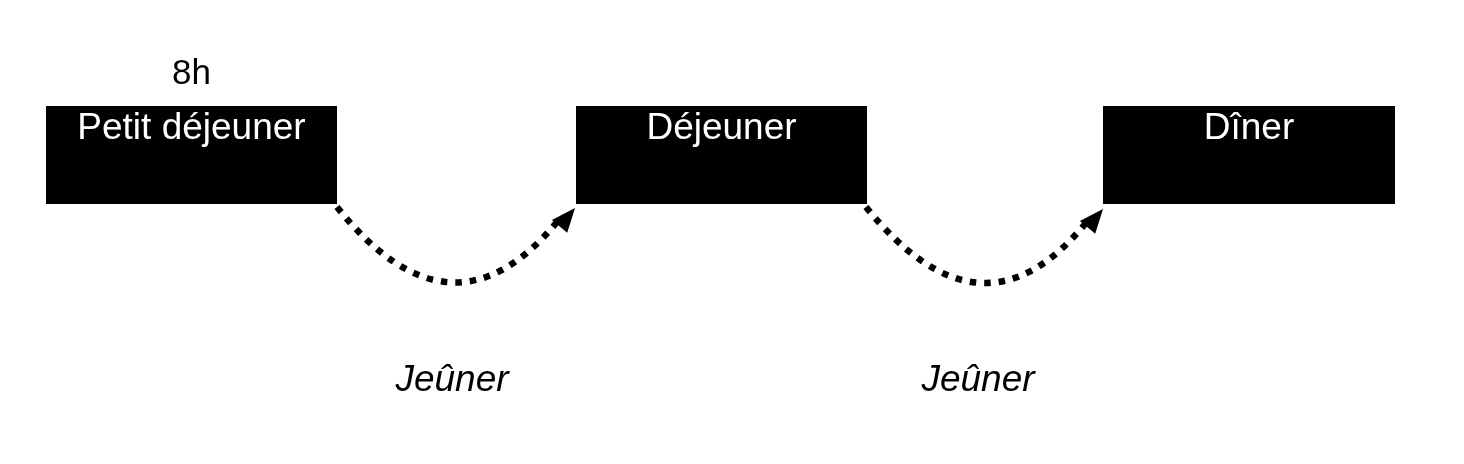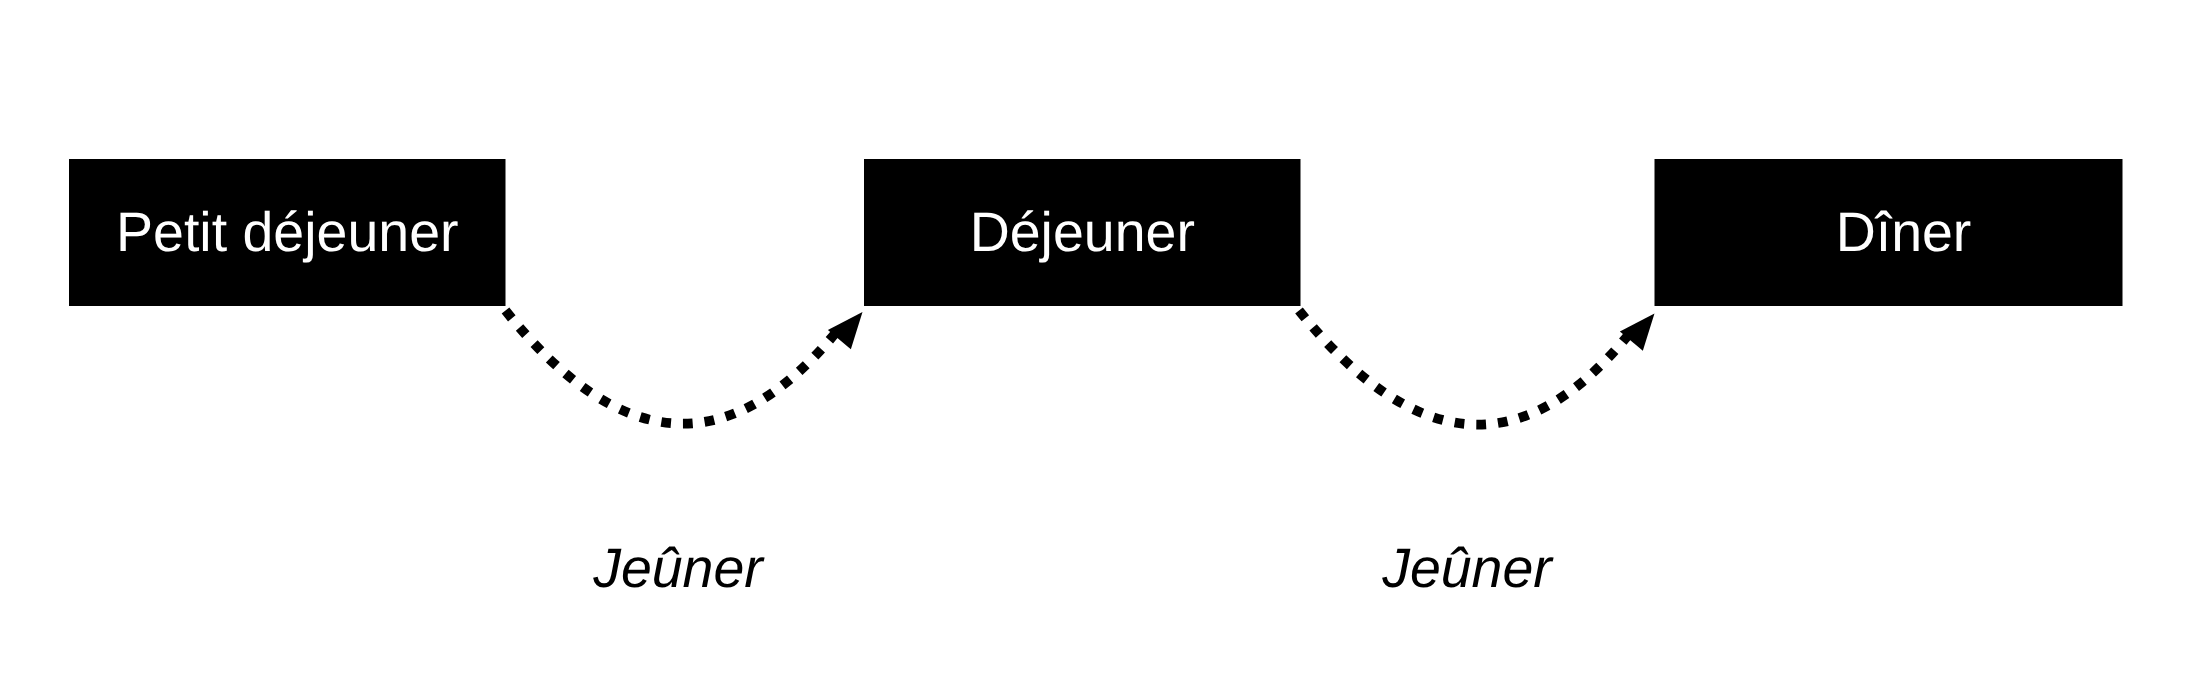--- a/index.html
+++ b/index.html
@@ -22,21 +22,21 @@
     color: var(--text, #000000);
     text-align: center;
   }
   .meal-box {
     position: absolute;
     top: 106px;
     height: 98px;
     background: var(--box-bg, #000000);
     color: var(--box-text, #ffffff);
     display: flex;
-    align-items: center;
+    align-items: flex-start;
     justify-content: center;
     font-size: 37px;
   }
   .fasting-label {
     position: absolute;
     top: 360px;
     width: 240px;
     font-size: 37px;
     line-height: 38px;
     color: var(--text, #000000);
@@ -47,32 +47,33 @@
     position: absolute;
     left: 0;
     top: 0;
     width: 1464px;
     height: 464px;
     pointer-events: none;
   }
   
   .pos-meal-0 { left: 46px;  width: 291px; }
   .pos-meal-1 { left: 576px; width: 291px; }
-  .pos-meal-2 { left: 1103px; width: 292px; padding-left: 20px; }
+  .pos-meal-2 { left: 1103px; width: 292px; }
   .pos-time-0 { left: 46px;  width: 291px; top: 54px; }
   .pos-time-1 { left: 576px; width: 291px; top: 54px; }
   .pos-time-2 { left: 1103px; width: 292px; top: 54px; }
   .pos-fast-0 { left: 332px; }
   .pos-fast-1 { left: 858px; }
 </style>
 </head>
 <body>
 
 <div class="canvas" style="--bg: #ffffff; --box-bg: #000000; --box-text: #ffffff; --text: #000000;">
 
+  <div class="time-label pos-time-0">8h</div>
 
   <div class="meal-box pos-meal-0">
     <span>Petit déjeuner</span>
   </div>
   <div class="meal-box pos-meal-1">
     <span>Déjeuner</span>
   </div>
   <div class="meal-box pos-meal-2">
     <span>Dîner</span>
   </div>

